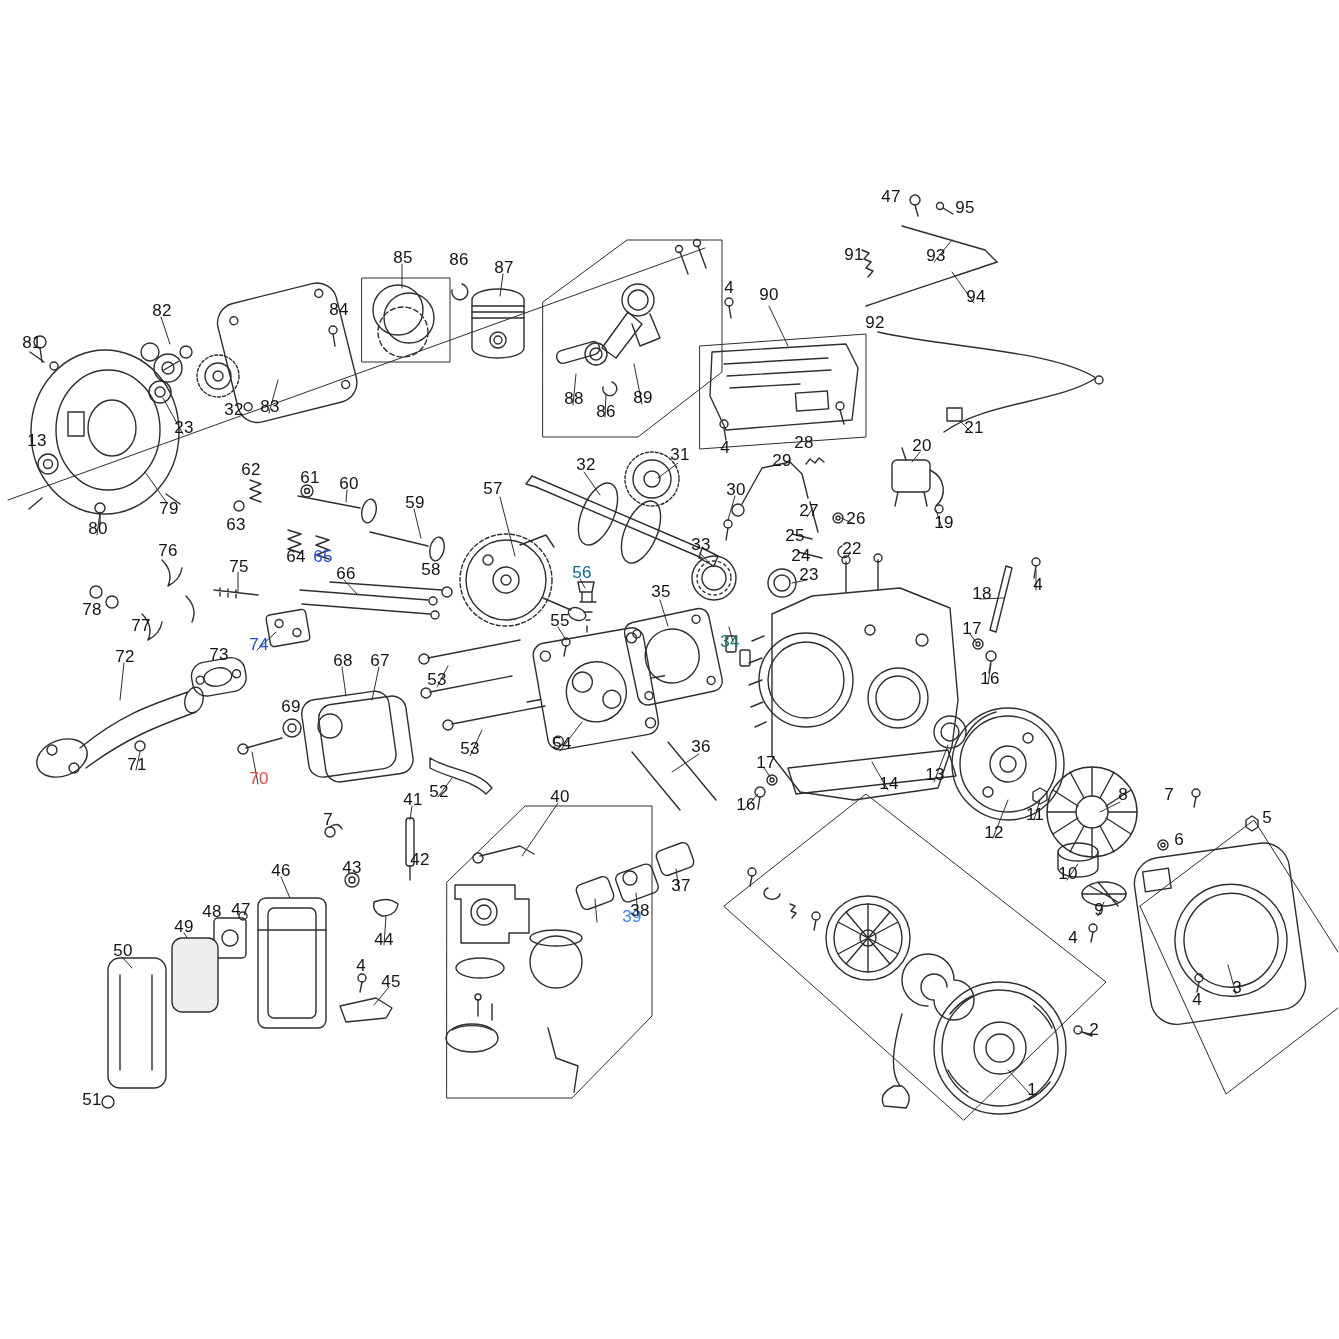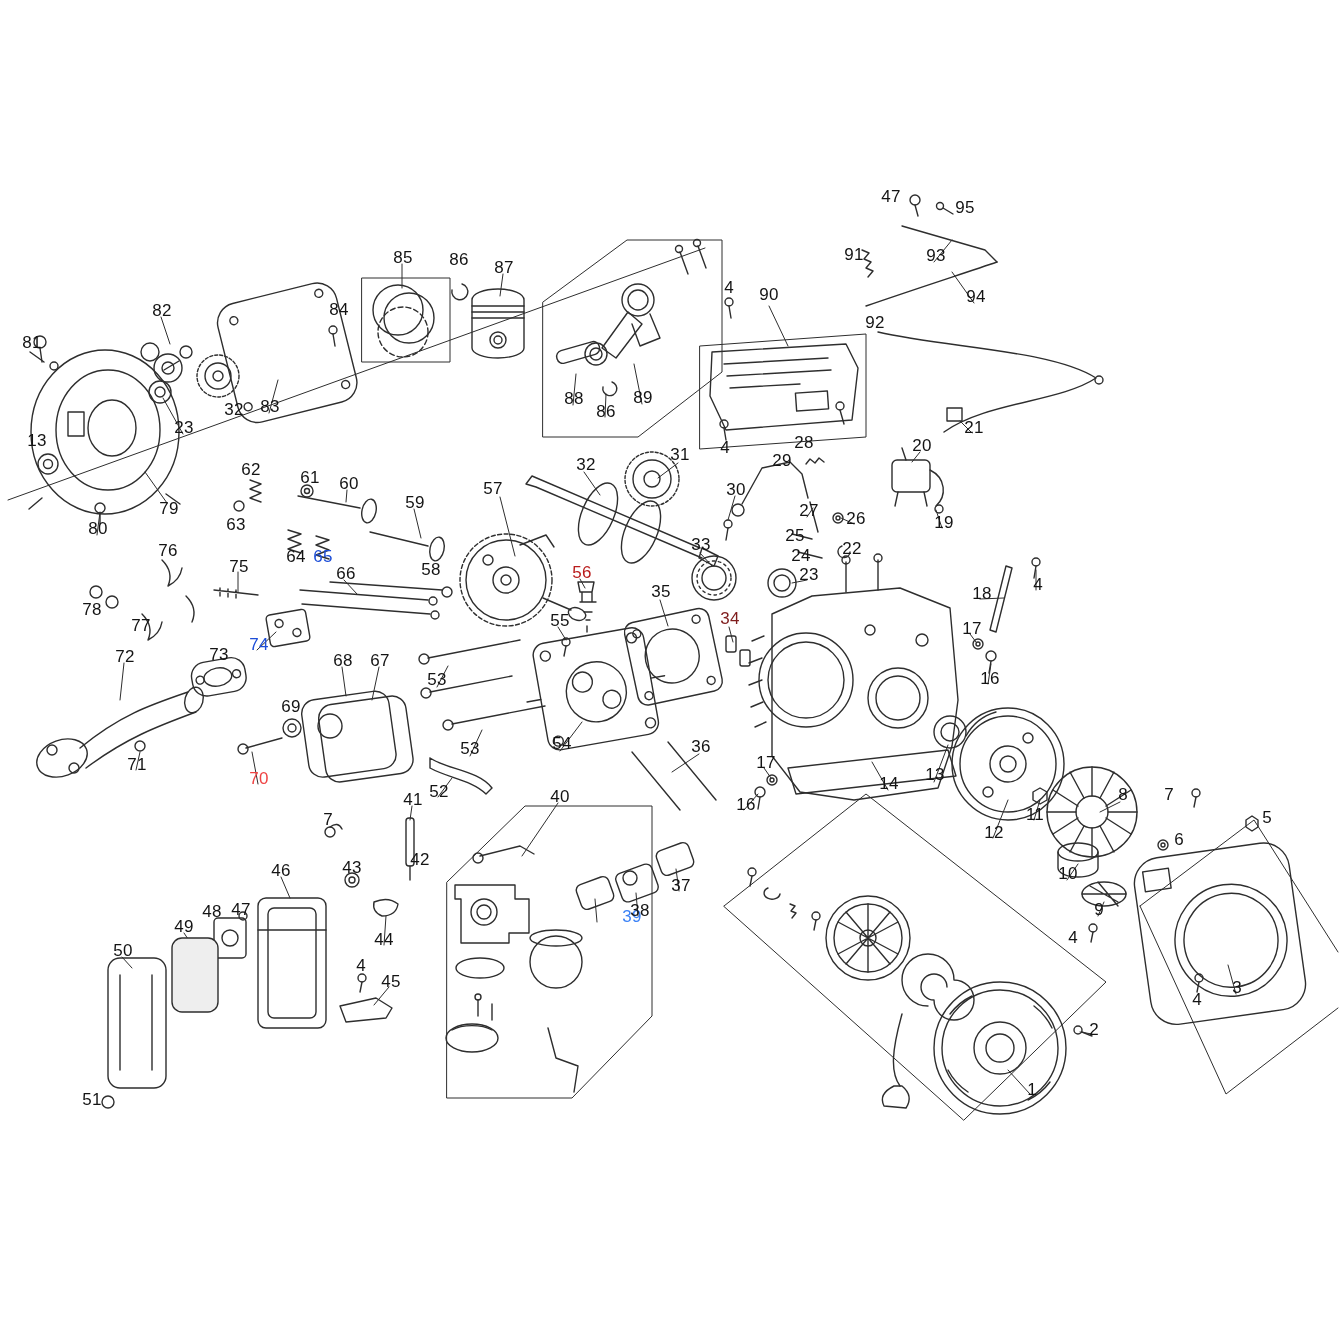--- a/index.html
+++ b/index.html
@@ -496,31 +496,31 @@
       <div class="lbl" style="left: 310px; top: 478px; color: rgb(20, 20, 20);">61</div>
       <div class="lbl" style="left: 349px; top: 484px; color: rgb(20, 20, 20);">60</div>
       <div class="lbl" style="left: 236px; top: 525px; color: rgb(20, 20, 20);">63</div>
       <div class="lbl" style="left: 415px; top: 503px; color: rgb(20, 20, 20);">59</div>
       <div class="lbl" style="left: 493px; top: 489px; color: rgb(20, 20, 20);">57</div>
       <div class="lbl" style="left: 586px; top: 465px; color: rgb(20, 20, 20);">32</div>
       <div class="lbl" style="left: 680px; top: 455px; color: rgb(20, 20, 20);">31</div>
       <div class="lbl" style="left: 701px; top: 545px; color: rgb(20, 20, 20);">33</div>
       <div class="lbl" style="left: 296px; top: 557px; color: rgb(20, 20, 20);">64</div>
       <div class="lbl" style="left: 323px; top: 557px; color: #1d4ed8;">65</div>
-      <div class="lbl" style="left: 582px; top: 573px; color: #b91c1c;">56</div>
+      <div class="lbl" style="left: 582px; top: 573px; color: #0369a1;">56</div>
       <div class="lbl" style="left: 560px; top: 621px; color: rgb(20, 20, 20);">55</div>
       <div class="lbl" style="left: 431px; top: 570px; color: rgb(20, 20, 20);">58</div>
       <div class="lbl" style="left: 346px; top: 574px; color: rgb(20, 20, 20);">66</div>
       <div class="lbl" style="left: 168px; top: 551px; color: rgb(20, 20, 20);">76</div>
       <div class="lbl" style="left: 239px; top: 567px; color: rgb(20, 20, 20);">75</div>
       <div class="lbl" style="left: 92px; top: 610px; color: rgb(20, 20, 20);">78</div>
       <div class="lbl" style="left: 141px; top: 626px; color: rgb(20, 20, 20);">77</div>
       <div class="lbl" style="left: 259px; top: 645px; color: #1d4ed8;">74</div>
       <div class="lbl" style="left: 661px; top: 592px; color: rgb(20, 20, 20);">35</div>
-      <div class="lbl" style="left: 730px; top: 619px; color: #7f1d1d;">34</div>
+      <div class="lbl" style="left: 730px; top: 642px; color: #0f766e;">34</div>
       <div class="lbl" style="left: 982px; top: 594px; color: rgb(20, 20, 20);">18</div>
       <div class="lbl" style="left: 1038px; top: 585px; color: rgb(20, 20, 20);">4</div>
       <div class="lbl" style="left: 972px; top: 629px; color: rgb(20, 20, 20);">17</div>
       <div class="lbl" style="left: 990px; top: 679px; color: rgb(20, 20, 20);">16</div>
       <div class="lbl" style="left: 125px; top: 657px; color: rgb(20, 20, 20);">72</div>
       <div class="lbl" style="left: 219px; top: 655px; color: rgb(20, 20, 20);">73</div>
       <div class="lbl" style="left: 343px; top: 661px; color: rgb(20, 20, 20);">68</div>
       <div class="lbl" style="left: 380px; top: 661px; color: rgb(20, 20, 20);">67</div>
       <div class="lbl" style="left: 291px; top: 707px; color: rgb(20, 20, 20);">69</div>
       <div class="lbl" style="left: 437px; top: 680px; color: rgb(20, 20, 20);">53</div>

